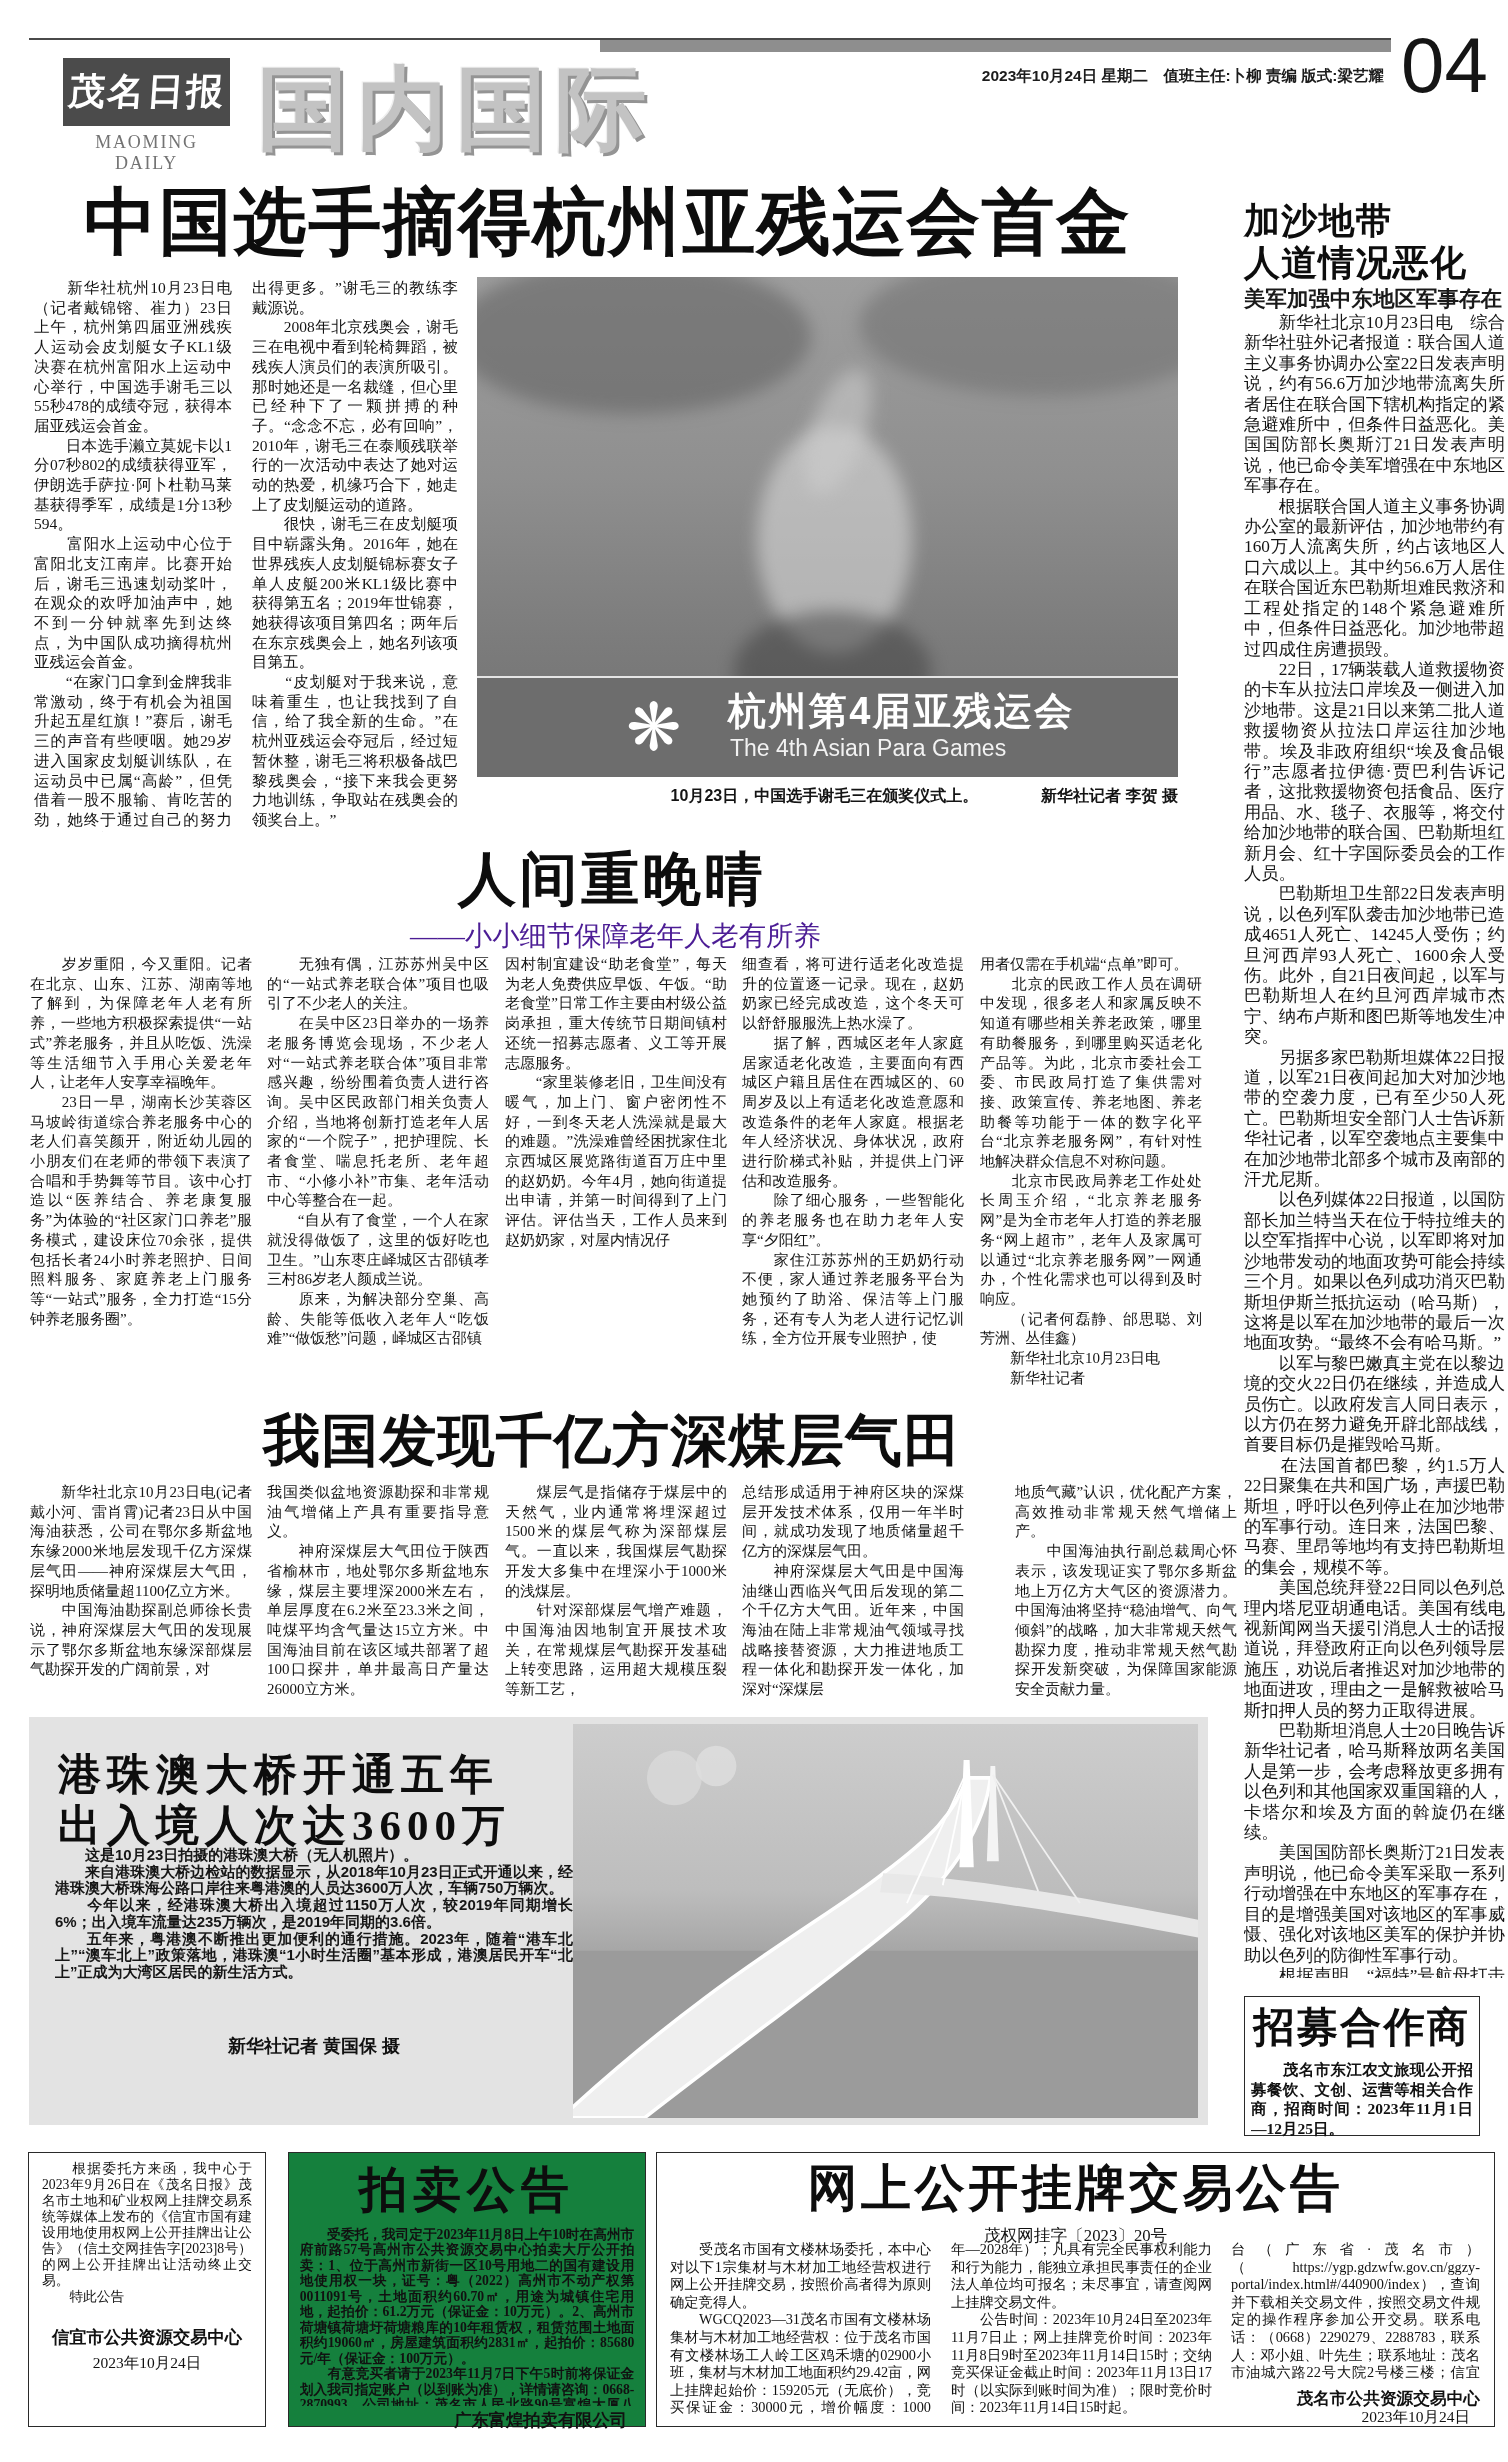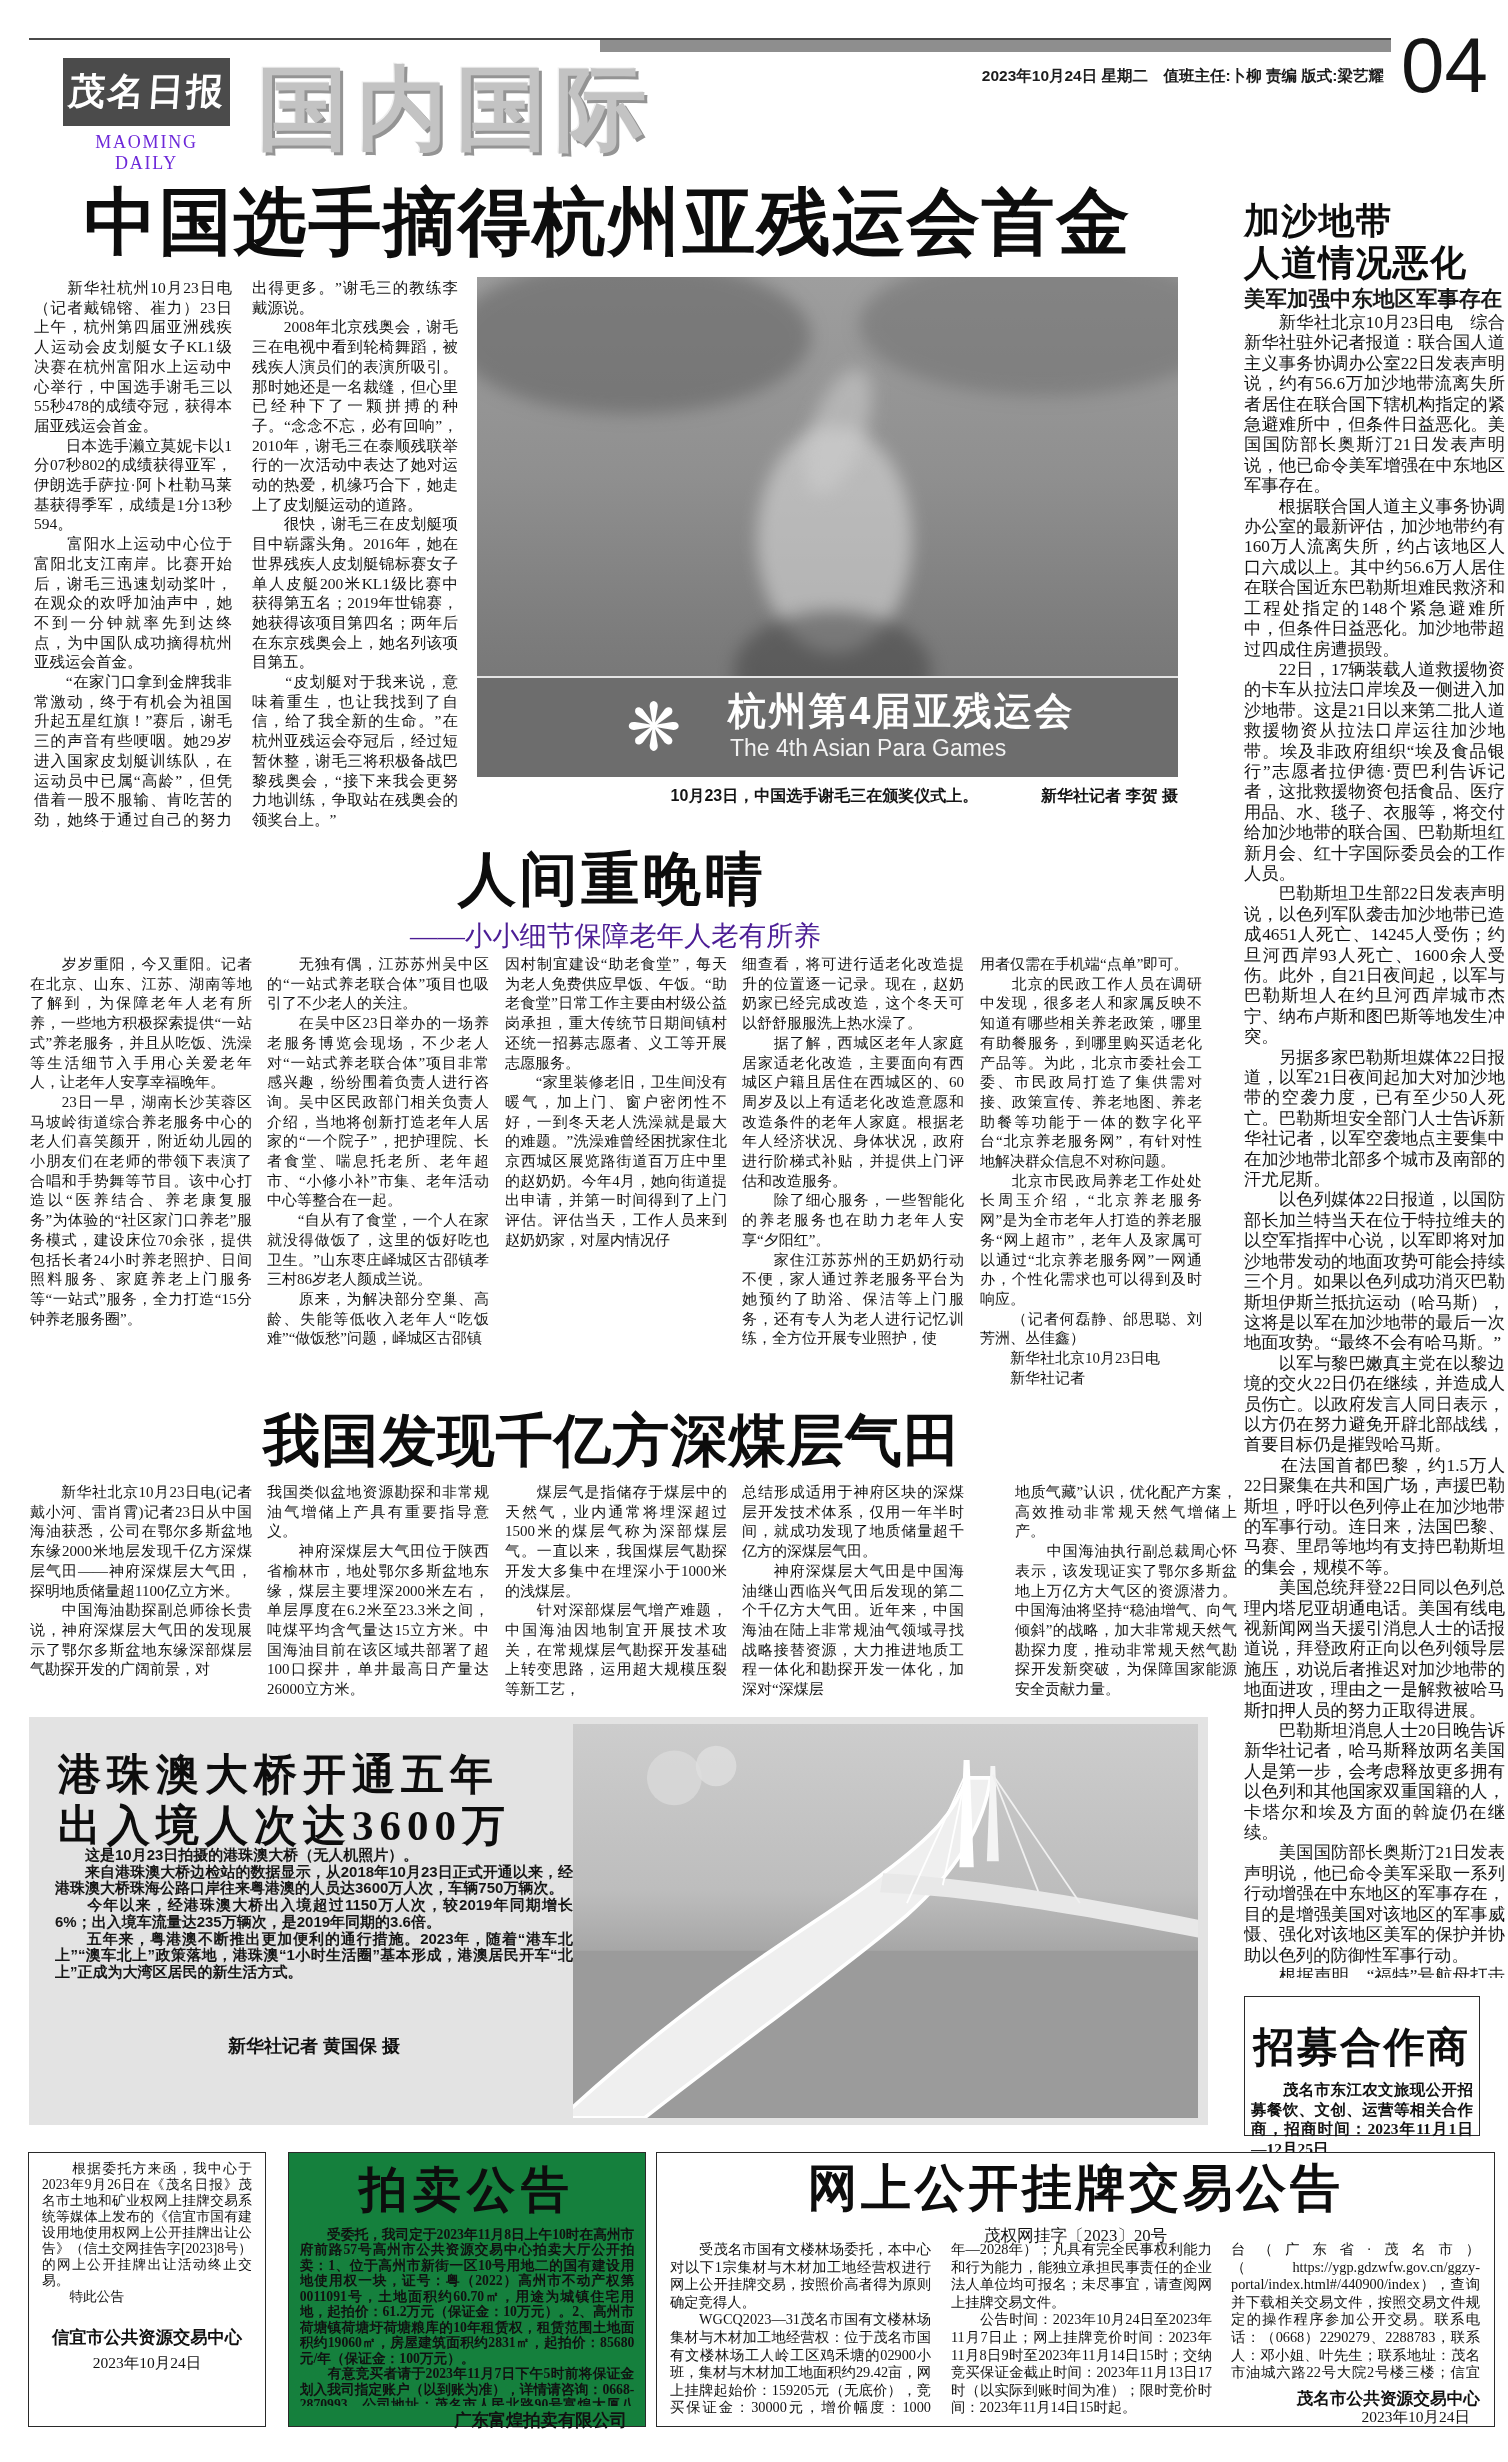--- a/index.html
+++ b/index.html
@@ -18,21 +18,21 @@
 <body>
 
 <div id="page">
 
   <div class="abs" style="left:29px;top:38px;width:1362px;height:2.4px;background:#4a4a4a;"></div>
   <div class="abs" style="left:600px;top:40px;width:791px;height:12px;background:#8e8e8e;"></div>
 
   <div class="abs" style="left:63px;top:58px;width:167px;height:68px;background:#4b4b4b;display:flex;align-items:center;justify-content:center;">
     <span class="serif" style="color:#fff;font-size:37px;font-weight:700;letter-spacing:2.4px;transform:skewX(-4deg);">茂名日报</span>
   </div>
-  <div class="abs serif" style="left:63px;top:132px;width:167px;text-align:center;font-size:18px;letter-spacing:1.8px;color:#6d28d9;">MAOMING DAILY</div>
+  <div class="abs serif" style="left:63px;top:132px;width:167px;text-align:center;font-size:18px;letter-spacing:1.8px;color:#737373;">MAOMING DAILY</div>
 
   <div class="abs sans" style="left:257px;top:48px;font-size:91px;font-weight:900;letter-spacing:8.4px;color:#c3c3c3;
               text-shadow:3px 3px 0 #949494,-1.2px -1.2px 0 #efefef;">国内国际</div>
 
   <div class="abs sans" style="left:895px;top:66px;width:489px;text-align:right;font-size:15.5px;font-weight:700;color:#1c1c1c;">2023年10月24日 星期二　值班主任:卜柳 责编 版式:梁艺耀</div>
 
   <div class="abs sans" style="left:1401px;top:20px;font-size:78px;font-weight:400;color:#151515;">04</div>
 
   <div class="abs serif headline" style="left:84px;top:174px;width:1068px;font-size:73px;letter-spacing:1.8px;white-space:nowrap;">中国选手摘得杭州亚残运会首金</div>
 
@@ -138,21 +138,21 @@
         <line x1="660" y1="80" x2="620" y2="270" stroke="#ffffff" stroke-width="3"></line>
         <line x1="704" y1="85" x2="780" y2="280" stroke="#f0f0f0" stroke-width="3"></line>
         <line x1="704" y1="85" x2="850" y2="300" stroke="#f0f0f0" stroke-width="3"></line>
         <circle cx="170" cy="90" r="46" fill="#d9d9d9" opacity="0.8"></circle>
         <circle cx="240" cy="70" r="34" fill="#dedede" opacity="0.8"></circle>
       </svg>
     </div>
   </div>
 
   <div class="abs boxed" style="left:1244px;top:1996px;width:234px;height:138px;background:#fff;">
-    <div class="serif headline" style="margin-top:23px;text-align:center;font-size:41px;letter-spacing:2.4px;">招募合作商</div>
+    <div class="serif headline" style="margin-top:3px;text-align:center;font-size:41px;letter-spacing:2.4px;">招募合作商</div>
     <div class="serif" style="margin:4.8px 6px 0 6px;font-size:15.5px;line-height:19.7px;font-weight:700;text-align:justify;white-space:pre-wrap;overflow:hidden;height:79px;">　　茂名市东江农文旅现公开招募餐饮、文创、运营等相关合作商，招商时间：2023年11月1日—12月25日。
 　　联 系 电 话 ： 19066266352/
 19066266562/19066266365</div>
   </div>
 
   <div class="abs boxed" style="left:28px;top:2152px;width:236px;height:273px;background:#fff;">
     <div class="serif" style="margin:8.4px 13px 0 13px;font-size:13.7px;line-height:16px;text-align:justify;white-space:pre-wrap;overflow:hidden;height:160px;">　　根据委托方来函，我中心于2023年9月26日在《茂名日报》茂名市土地和矿业权网上挂牌交易系统等媒体上发布的《信宜市国有建设用地使用权网上公开挂牌出让公告》（信土交网挂告字[2023]8号）的网上公开挂牌出让活动终止交易。
 　　特此公告</div>
     <div class="serif" style="margin-top:3.6px;text-align:center;font-size:17.3px;font-weight:700;">信宜市公共资源交易中心</div>
     <div class="serif" style="margin-top:3.6px;text-align:center;font-size:15.5px;">2023年10月24日</div>

